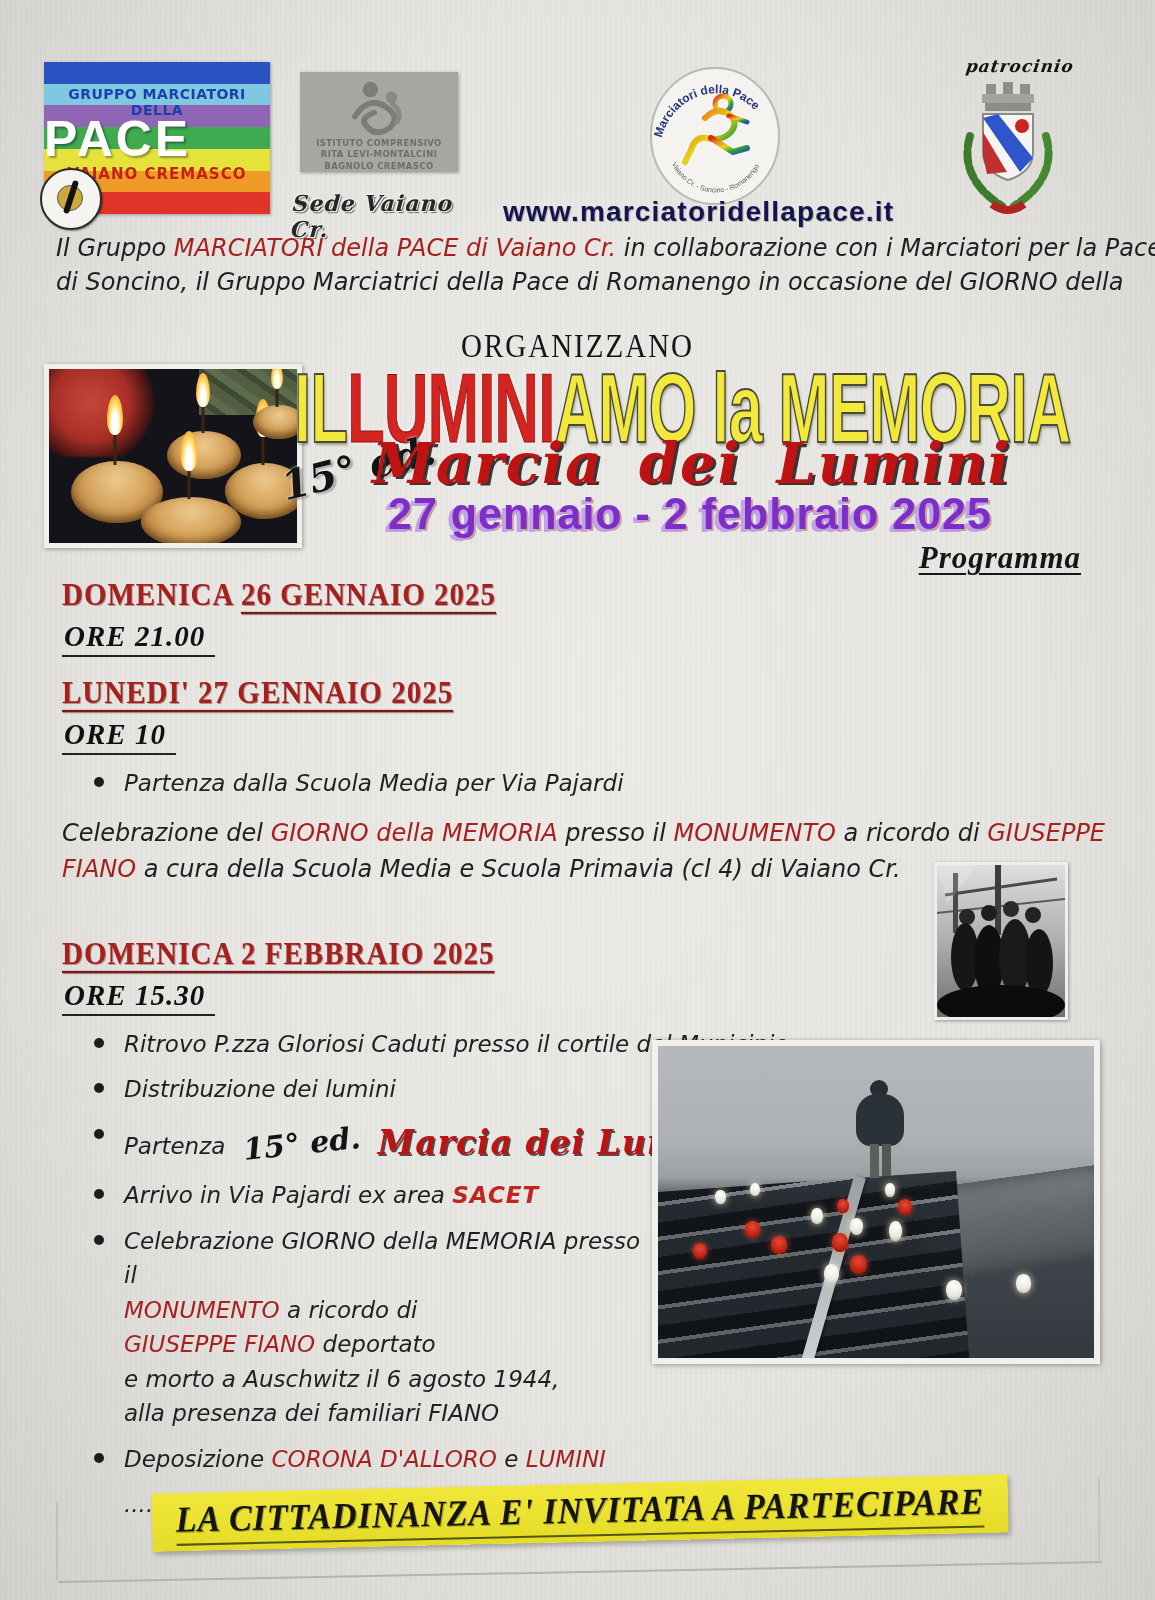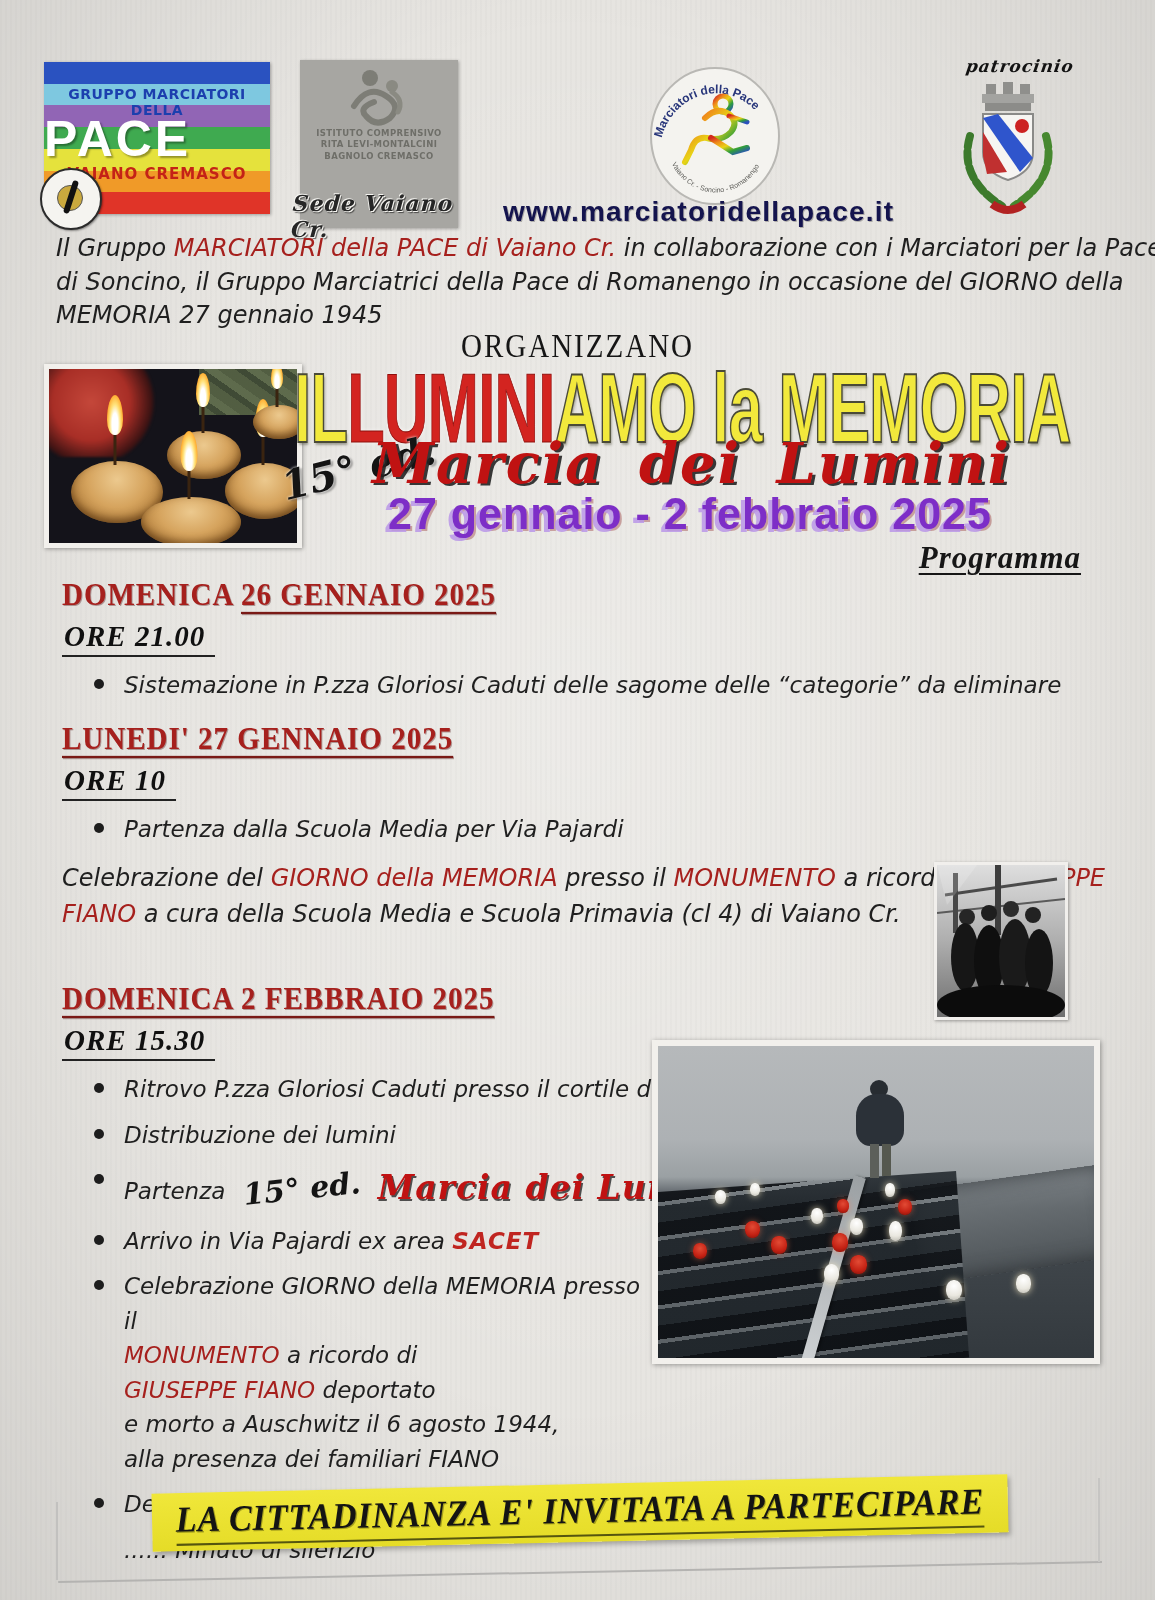--- a/index.html
+++ b/index.html
@@ -10,21 +10,21 @@
   .abs{position:absolute;}
   
   .flag{left:44px;top:62px;width:226px;height:152px;display:flex;flex-direction:column;box-shadow:1px 1px 3px rgba(0,0,0,.3);}
   .flag .stripe{flex:1;position:relative;}
   .flag .l1{position:absolute;left:0;right:0;top:24px;text-align:center;font-weight:bold;font-size:14px;color:#1c3fae;letter-spacing:.5px;}
   .flag .word{position:absolute;left:0;right:0;top:48px;text-align:left;font-weight:bold;font-size:50px;color:#fff;letter-spacing:3px;text-shadow:2px 2px 2px rgba(0,0,0,.35);font-family:"Liberation Sans",sans-serif;}
   .flag .l2{position:absolute;left:0;right:0;top:103px;text-align:center;font-weight:bold;font-size:15px;color:#c42217;letter-spacing:1px;}
   .badge{left:40px;top:168px;width:58px;height:58px;border-radius:50%;background:#f5f4f0;border:2px solid #2b2b2b;box-shadow:1px 1px 2px rgba(0,0,0,.4);}
   .badge .inner{position:absolute;left:15px;top:15px;width:24px;height:24px;border-radius:50%;background:#caa93e;border:1px solid #555;}
   .badge .runner{position:absolute;left:26px;top:10px;width:6px;height:34px;background:#111;transform:rotate(18deg);border-radius:3px;}
-  .ist{left:300px;top:60px;width:158px;height:168px;background:#a7a6a2;box-shadow:1px 1px 3px rgba(0,0,0,.3);display:flex;flex-direction:column;align-items:center;}
+  .ist{left:300px;top:72px;width:158px;height:100px;background:#a7a6a2;box-shadow:1px 1px 3px rgba(0,0,0,.3);display:flex;flex-direction:column;align-items:center;}
   .ist .glyph{margin-top:6px;}
   .ist .tl{font-size:8.5px;color:#6e6e68;font-weight:bold;letter-spacing:.4px;line-height:1.35;text-transform:uppercase;}
   .sede{left:292px;top:190px;width:190px;font-family:"DejaVu Serif",serif;font-weight:bold;font-style:italic;font-size:22px;color:#262626;letter-spacing:1px;transform:skewX(-4deg);
     text-shadow:1px 1px 0 #f5f4f0,-1px -1px 0 #f5f4f0,2px 2px 1px rgba(0,0,0,.55);}
   .runnerlogo{left:645px;top:60px;width:140px;height:148px;}
   .patro{left:950px;top:56px;width:140px;text-align:center;font-family:"DejaVu Serif",serif;font-style:italic;font-weight:bold;font-size:17px;color:#121212;transform:skewX(-8deg);letter-spacing:1px;}
   .crest{left:952px;top:78px;width:112px;height:142px;}
   .site{left:503px;top:196px;font-family:"Liberation Sans",sans-serif;font-weight:bold;font-size:28px;color:#14144e;letter-spacing:1.2px;text-shadow:1px 1px 0 rgba(0,0,0,.25);}
   
   .intro{left:56px;top:232px;width:1050px;font-size:24px;line-height:1.4;font-style:italic;color:#1f1f1f;}
@@ -166,21 +166,20 @@
       <path d="M40 126 q16 12 32 0" stroke="#b22222" stroke-width="8" fill="none"></path>
     </svg>
   </div>
 
   <div class="abs site">www.marciatoridellapace.it</div>
 
   <div class="abs intro" id="intro">
       <div>
         <div class="tline"><span>Il Gruppo </span><span class="red">MARCIATORI della PACE di Vaiano Cr.</span><span> in collaborazione con i Marciatori per la Pace</span></div>
         <div class="tline"><span>di Soncino, il Gruppo Marciatrici della Pace di Romanengo in occasione del GIORNO della</span></div>
-        <div class="tline"><span>MEMORIA 27 gennaio 1945</span></div>
       </div>
     </div>
   <div class="abs organizzano">ORGANIZZANO</div>
 
   <div class="abs candles">
     <div class="flower"></div>
     <div class="cloth"></div>
     <div class="tealight" style="left:22px;top:92px;width:92px;height:62px"></div>
     <div class="wick" style="left:66px;top:58px;height:38px"></div>
     <div class="flame" style="left:66px;top:26px;width:16px;height:40px"></div>
@@ -201,26 +200,20 @@
   <div class="abs bigtitle"><span class="ty">IL</span><span class="tr">LUMINI</span><span class="ty">AMO la MEMORIA</span></div>
   <div class="abs edition">15° ed.</div>
   <div class="abs subtitle">Marcia dei Lumini</div>
   <div class="abs dates">27 gennaio - 2 febbraio 2025</div>
   <div class="abs programma">Programma</div>
 
   <div class="abs program-col" id="program-sections">
       <div class="sec first">
         <div class="sec-head"><span>DOMENICA </span><span class="und">26 GENNAIO 2025</span></div>
         <div class="ore">ORE 21.00</div>
-        <div class="bullet">
-          <span class="dot"></span>
-          <div class="content">
-            <div class="tline"><span>Sistemazione in P.zza Gloriosi Caduti delle sagome delle “categorie” da eliminare</span></div>
-          </div>
-        </div>
       </div>
       <div class="sec">
         <div class="sec-head"><span class="und">LUNEDI' 27 GENNAIO 2025</span></div>
         <div class="ore">ORE 10</div>
         <div class="bullet">
           <span class="dot"></span>
           <div class="content">
             <div class="tline"><span>Partenza dalla Scuola Media per Via Pajardi</span></div>
           </div>
         </div>

